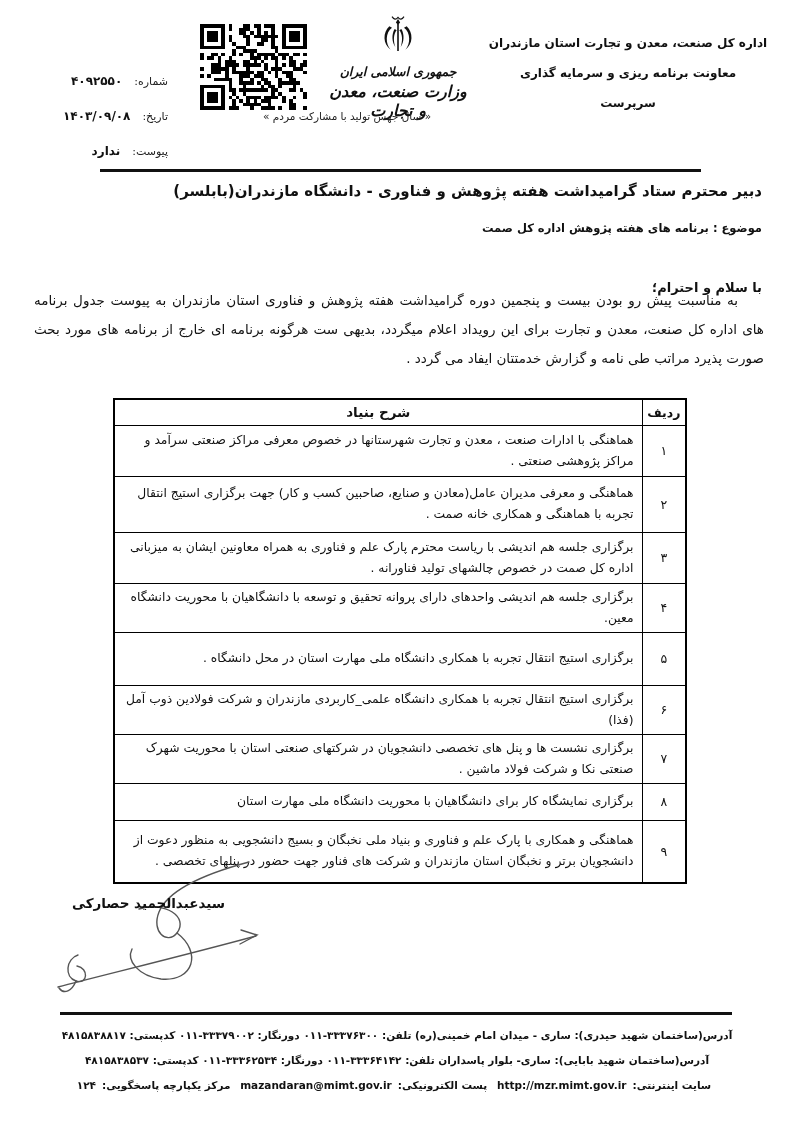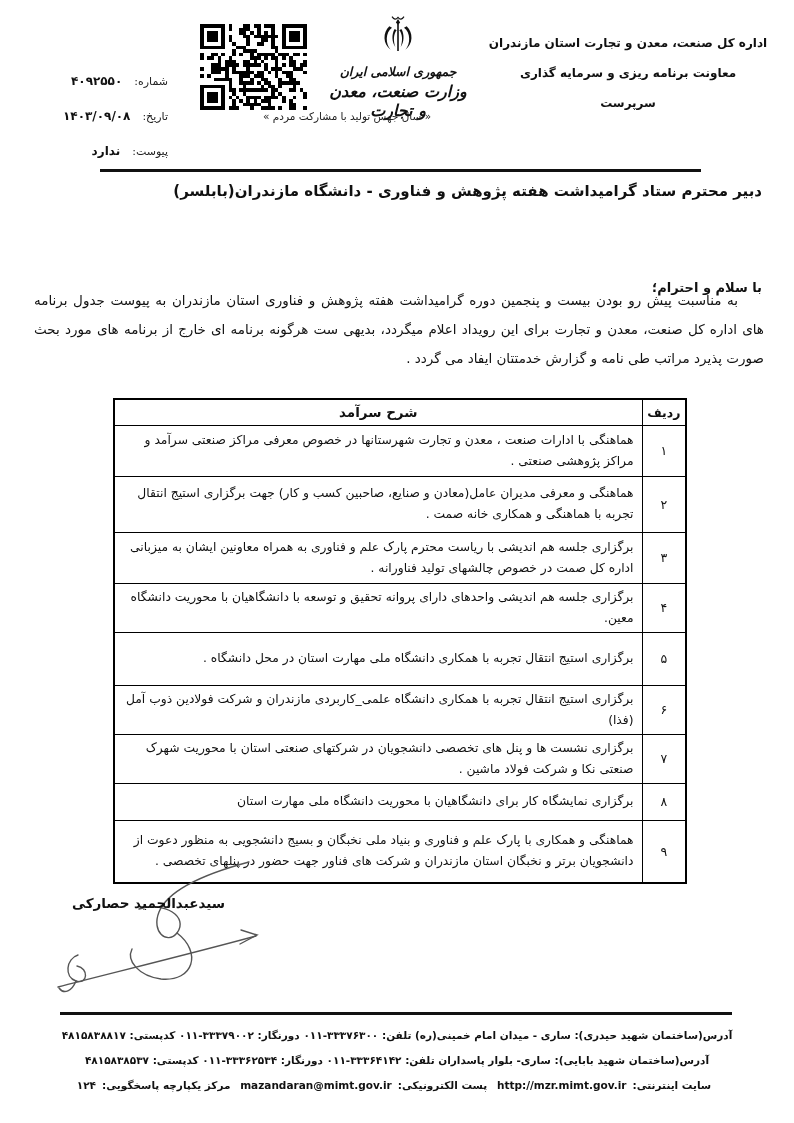--- a/index.html
+++ b/index.html
@@ -350,33 +350,34 @@
 
   <div class="org-block">
     <div>اداره کل صنعت، معدن و تجارت استان مازندران</div>
     <div>معاونت برنامه ریزی و سرمایه گذاری</div>
     <div>سرپرست</div>
   </div>
 
   <div class="head-rule"></div>
 
   <div class="addressee">دبیر محترم ستاد گرامیداشت هفته پژوهش و فناوری - دانشگاه مازندران(بابلسر)</div>
+  <div class="subject">موضوع : برنامه های هفته پژوهش اداره کل صمت</div>
   <div class="salutation">با سلام و احترام؛</div>
   <div class="body-par">به مناسبت پیش رو بودن بیست و پنجمین دوره گرامیداشت هفته پژوهش و فناوری استان مازندران به پیوست جدول برنامه های اداره کل صنعت، معدن و تجارت برای این رویداد اعلام میگردد، بدیهی ست هرگونه برنامه ای خارج از برنامه های مورد بحث صورت پذیرد مراتب طی نامه و گزارش خدمتتان ایفاد می گردد .</div>
 
   <div class="tbl-wrap">
     <table class="programs">
       <colgroup>
           <col style="width:44px">
           <col>
         </colgroup>
       <tbody>
           <tr class="hr0">
         <th class="h-no">ردیف</th>
-        <th class="h-desc">شرح سرآمد</th>
+        <th class="h-desc">شرح بنیاد</th>
       </tr>
       <tr class="r1">
         <td class="c-no">۱</td>
         <td class="c-desc">هماهنگی با ادارات صنعت ، معدن و تجارت شهرستانها در خصوص معرفی مراکز صنعتی سرآمد و مراکز پژوهشی صنعتی .</td>
       </tr>
       <tr class="r2">
         <td class="c-no">۲</td>
         <td class="c-desc">هماهنگی و معرفی مدیران عامل(معادن و صنایع، صاحبین کسب و کار) جهت برگزاری استیج انتقال تجربه با هماهنگی و همکاری خانه صمت .</td>
       </tr>
       <tr class="r3">

